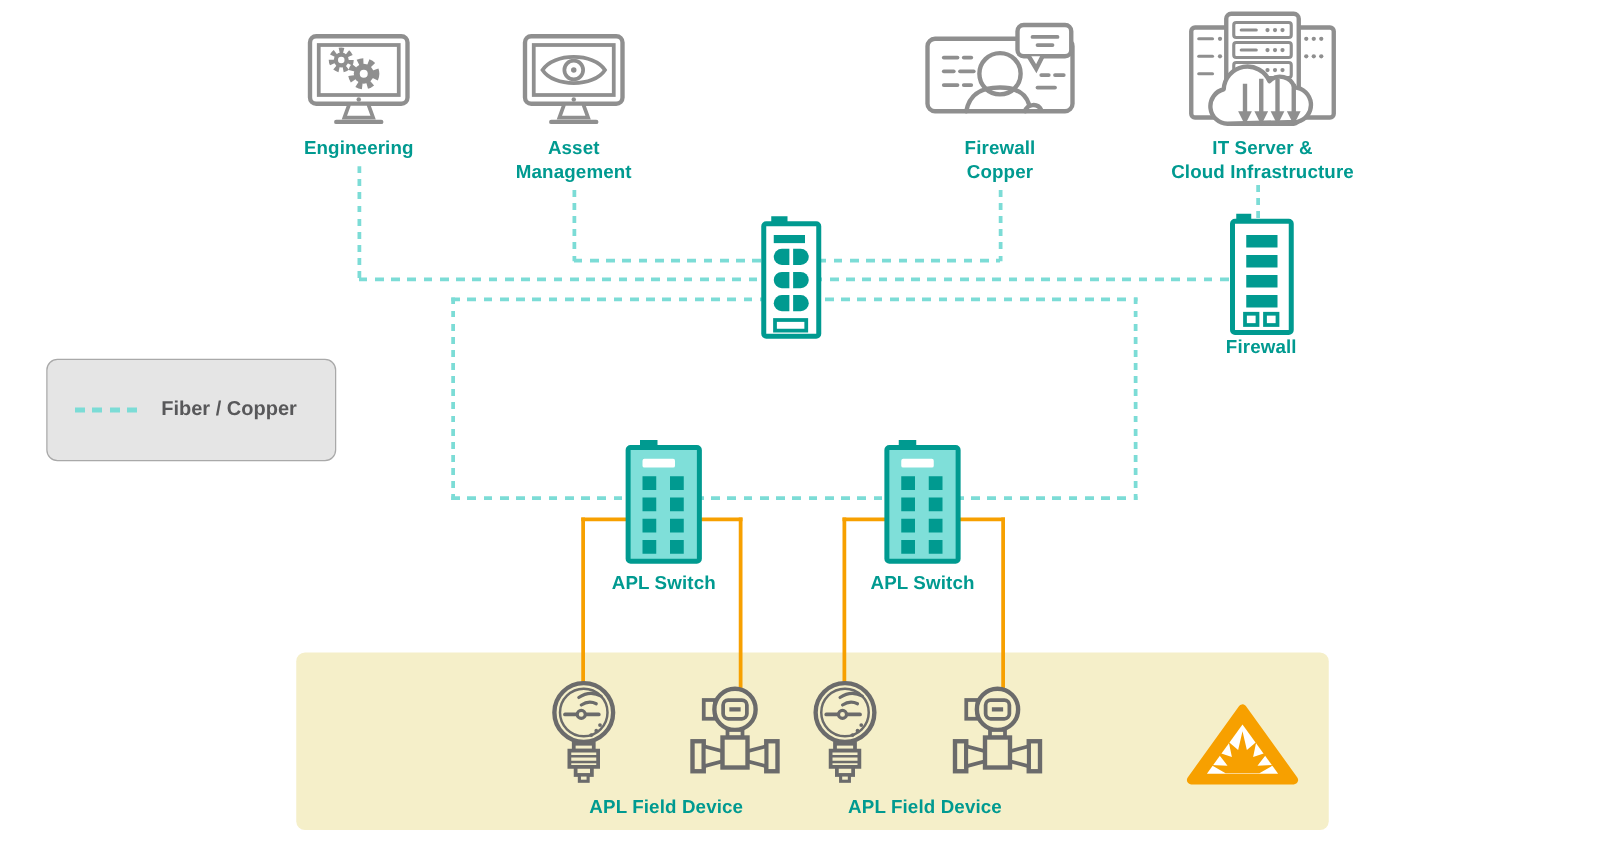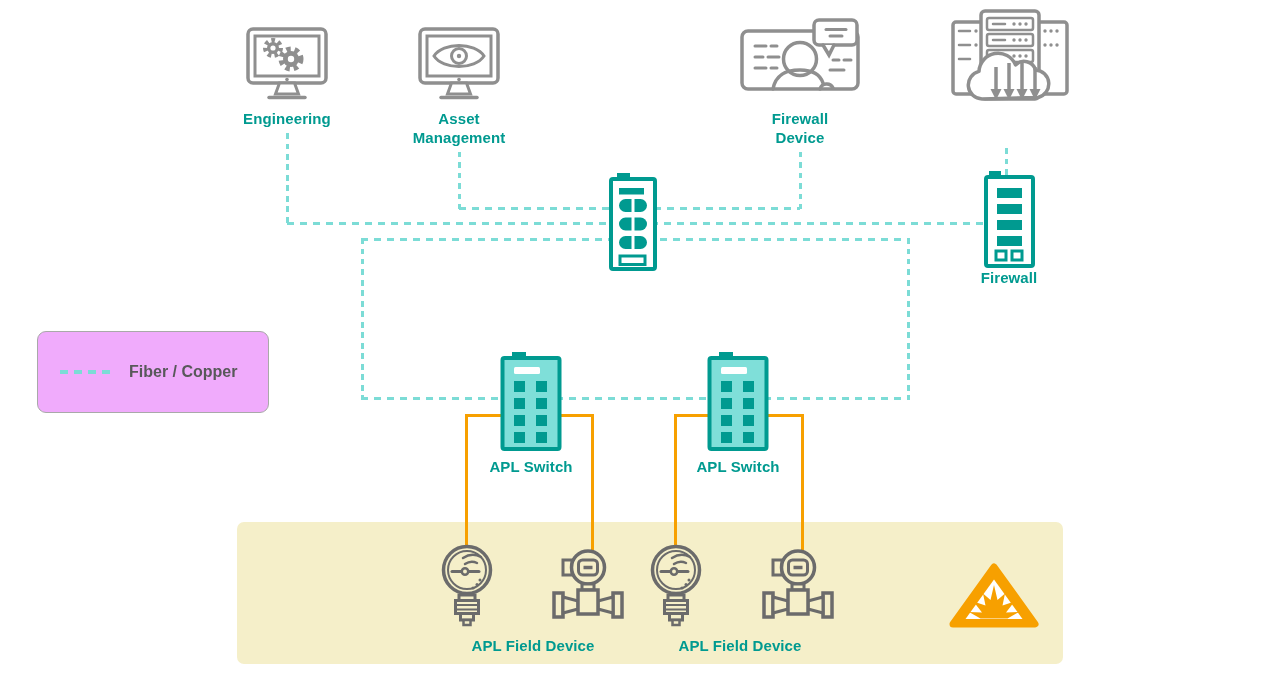--- a/index.html
+++ b/index.html
@@ -15,22 +15,22 @@
     background:repeating-linear-gradient(90deg,var(--fiber-dash,#7CDCD6) 0 7px,transparent 7px 13px);}
   .dash-v{position:absolute;width:3px;z-index:1;
     background:repeating-linear-gradient(180deg,var(--fiber-dash,#7CDCD6) 0 5.5px,transparent 5.5px 10.5px);}
   .bracket{position:absolute;z-index:1;border:3.5px solid var(--orange,#F7A000);border-bottom:none;}
   .node{position:absolute;z-index:2;}
   .node svg{display:block;}
   .lbl{position:absolute;z-index:3;color:var(--teal,#009A90);font-weight:700;
     font-size:15px;line-height:19px;text-align:center;letter-spacing:.1px;}
   .legend{
     position:absolute;left:37px;top:287px;width:230px;height:80px;z-index:3;
-    background:#f0abfc;border:1.5px solid var(--legend-border,#A9A9A9);border-radius:9px;
-    display:flex;flex-direction:column;justify-content:center;margin-top:44px;
+    background:#e5e5e5;border:1.5px solid var(--legend-border,#A9A9A9);border-radius:9px;
+    display:flex;flex-direction:column;justify-content:center;
   }
   .legend-row{display:flex;align-items:center;}
   .swatch{width:55px;height:3.5px;margin-left:22px;margin-right:14px;flex:none;}
   .swatch-dashed{background:repeating-linear-gradient(90deg,var(--fiber-dash,#7CDCD6) 0 8px,transparent 8px 14px);}
   .swatch-solid{background:var(--orange,#F7A000);}
   .legend-label{color:var(--legend-text,#58585A);font-weight:700;font-size:16px;}
 </style>
 </head>
 <body>
 
@@ -112,21 +112,21 @@
         <path d="M85,73 a7,7 0 0 1 13,-1" stroke-width="3.5"></path>
         <rect x="79" y="4" width="43" height="25" rx="5" stroke-width="3.5" fill="#fff"></rect>
         <path d="M88,29 l6,10 l5,-10" stroke-width="3.5" fill="#fff"></path>
         <line x1="91" y1="13.5" x2="111" y2="13.5" stroke-width="3"></line>
         <line x1="95" y1="20" x2="107" y2="20" stroke-width="3"></line>
       </g>
     </svg>
   </div>
   <div class="lbl" style="left:725px;top:109px;width:150px">
     <div>Firewall</div>
-    <div>Device</div>
+    <div>Copper</div>
   </div>
 
   <div class="node" style="left:948px;top:5px">
     <svg width="124" height="102" viewBox="0 0 124 102">
       <g stroke="var(--icon-gray,#8F8F8F)" fill="none" stroke-linecap="round">
         <rect x="5" y="17" width="36" height="72" rx="3" stroke-width="3.5" fill="#fff"></rect>
         <rect x="83" y="17" width="36" height="72" rx="3" stroke-width="3.5" fill="#fff"></rect>
         <g stroke-width="2.5">
           <line x1="11" y1="26" x2="22" y2="26"></line>
             <line x1="11" y1="40" x2="22" y2="40"></line>
@@ -169,20 +169,24 @@
           <line x1="87" y1="62" x2="87" y2="85"></line>
       </g>
       <g fill="var(--icon-gray,#8F8F8F)">
         <path d="M42.5,84 h11 l-5.5,11 z"></path>
           <path d="M55.5,84 h11 l-5.5,11 z"></path>
         <path d="M68.5,84 h11 l-5.5,11 z"></path>
           <path d="M81.5,84 h11 l-5.5,11 z"></path>
       </g>
     </svg>
   </div>
+  <div class="lbl" style="left:920px;top:109px;width:180px">
+    <div>IT Server &amp;</div>
+    <div>Cloud Infrastructure</div>
+  </div>
 
   <div class="node" style="left:606px;top:172px">
     <svg width="56" height="102" viewBox="0 0 56 102">
       <rect x="11" y="1" width="13" height="8" fill="var(--teal,#009A90)"></rect>
       <rect x="5" y="7" width="44" height="90" rx="2" fill="#fff" stroke="var(--teal,#009A90)" stroke-width="4"></rect>
       <rect x="13" y="16" width="25" height="6.5" fill="var(--teal,#009A90)"></rect>
       <g fill="var(--teal,#009A90)">
         <path d="M25.5,27 h-6 a6.5,6.5 0 0 0 0,13 h6 z"></path>
           <path d="M28.5,27 h6 a6.5,6.5 0 0 1 0,13 h-6 z"></path>
         <path d="M25.5,45.5 h-6 a6.5,6.5 0 0 0 0,13 h6 z"></path>

